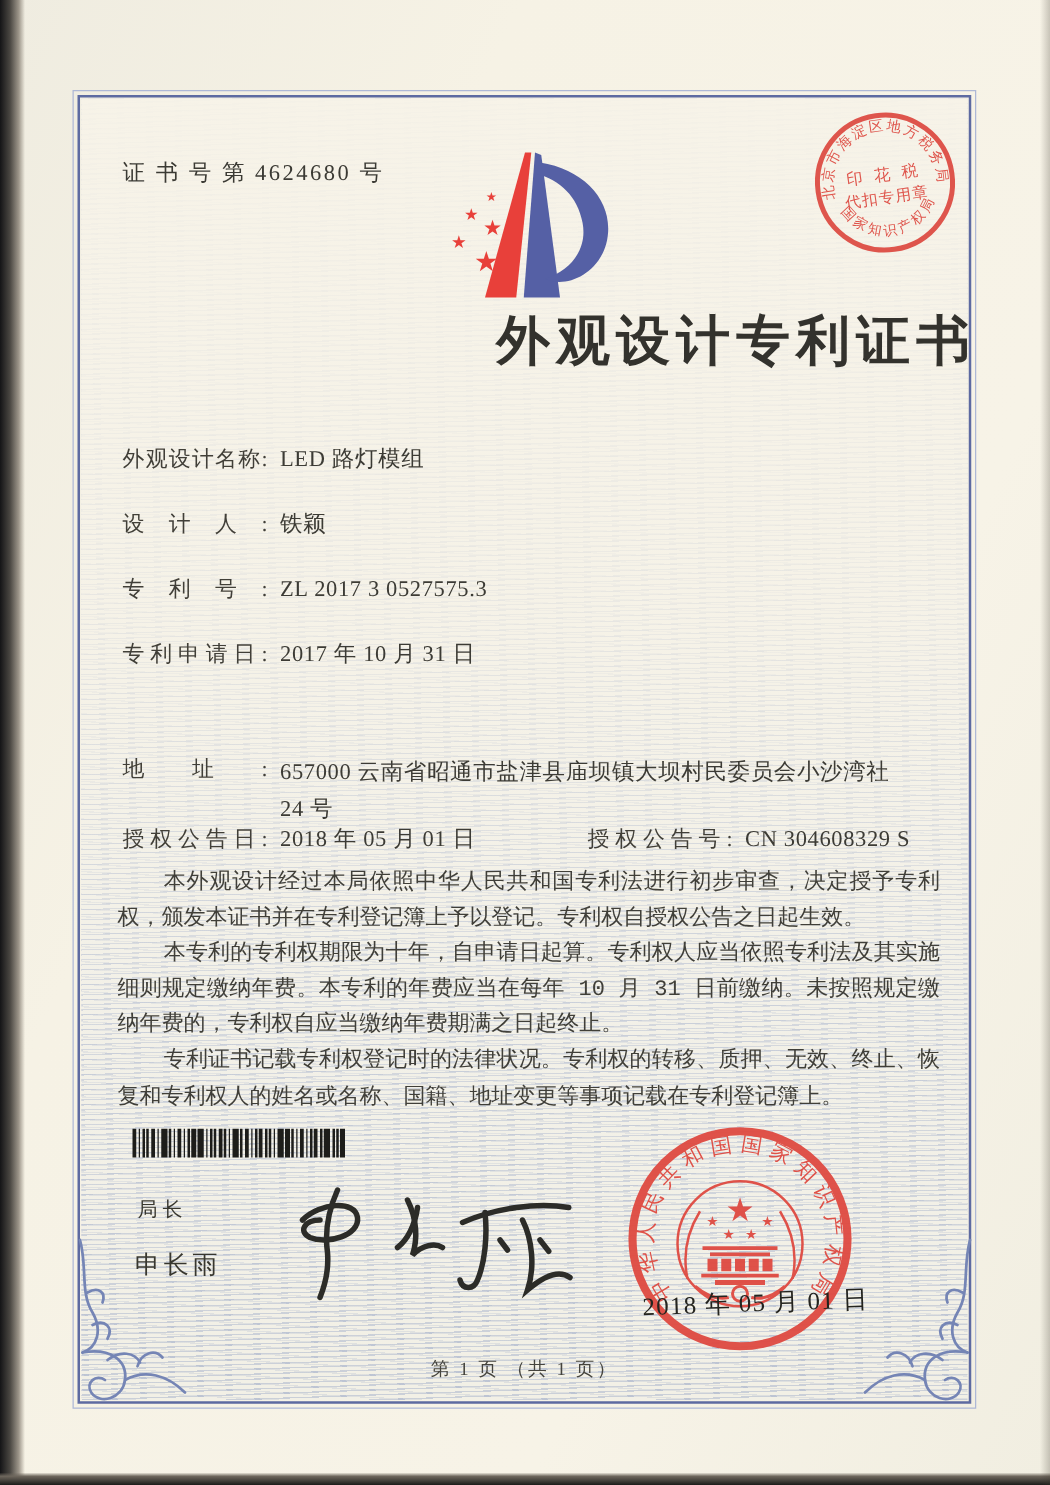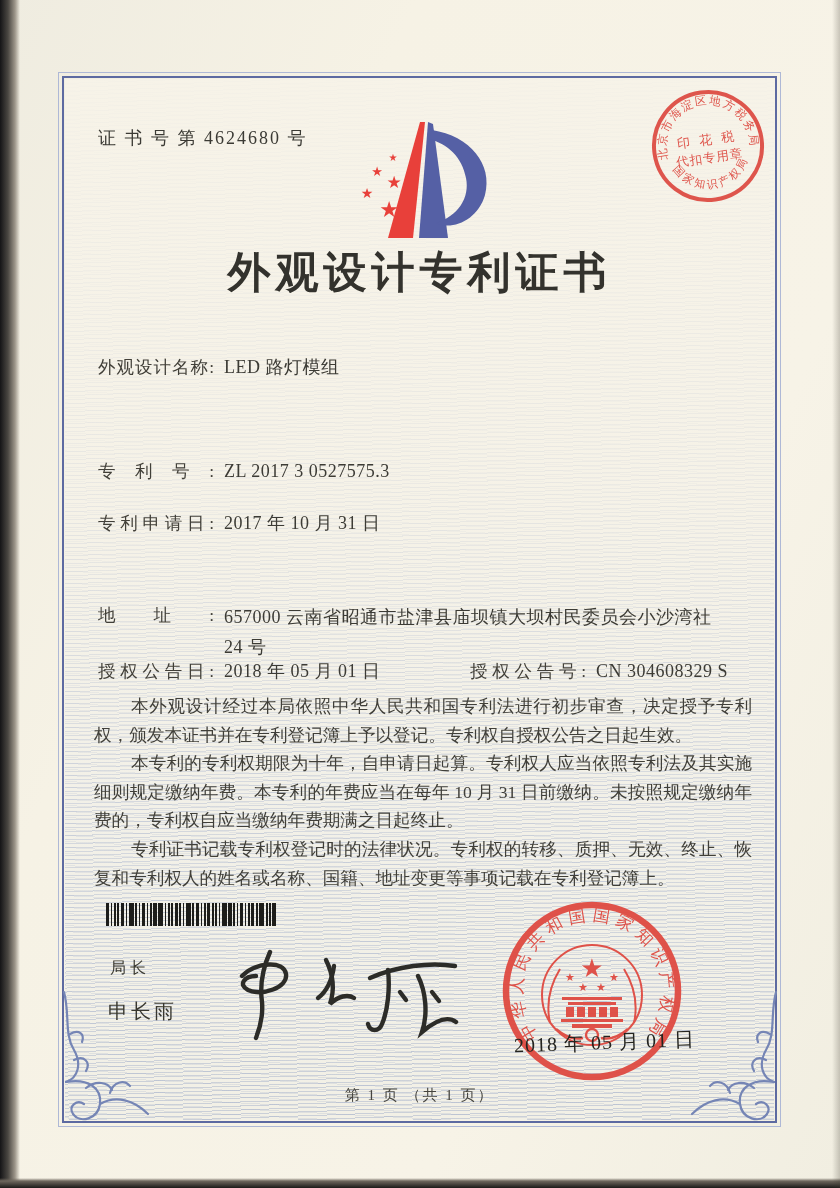--- a/index.html
+++ b/index.html
@@ -14,31 +14,31 @@
          background:linear-gradient(270deg,rgba(60,55,45,.25),rgba(0,0,0,0));}
   .frame{position:absolute;left:62px;top:76px;width:715px;height:1047px;box-sizing:border-box;
          border:2px solid #5d6aa1;outline:1px solid #aeb8d6;outline-offset:3px;}
   .guilloche{position:absolute;left:65px;top:79px;width:709px;height:1041px;
          background:
           linear-gradient(180deg,rgba(247,243,232,.95) 0%,rgba(247,243,232,.72) 40%,rgba(243,242,238,.25) 70%,rgba(240,240,238,0) 100%),
           repeating-linear-gradient(178deg,rgba(118,138,186,.32) 0px,rgba(118,138,186,.32) 1px,rgba(245,243,236,0) 1px,rgba(245,243,236,0) 4px),
           repeating-linear-gradient(183deg,rgba(118,138,186,.16) 0px,rgba(118,138,186,.16) 1px,rgba(245,243,236,0) 1px,rgba(245,243,236,0) 6px),
           #f2f0e6;}
   .cert-no{position:absolute;left:98px;top:126px;font-size:18px;letter-spacing:2px;color:#3b3a34;}
-  .title{position:absolute;left:58px;top:244px;width:723px;text-align:center;
+  .title{position:absolute;left:58px;top:244px;width:723px;text-align:right;
          font-size:43px;font-weight:700;letter-spacing:5px;color:#33322d;}
   .row{position:absolute;left:98px;width:660px;font-size:18px;line-height:26px;white-space:nowrap;}
   .flabel{display:inline-block;width:116px;font-size:17.5px;text-align:justify;text-align-last:justify;
           vertical-align:top;color:#413f38;}
   .fvalue{margin-left:10px;letter-spacing:.5px;color:#3c3b35;}
   .fvalue.wrap{display:inline-block;white-space:normal;width:500px;line-height:30px;vertical-align:top;}
   .row .pair2{position:absolute;left:372px;top:0;}
   .paragraphs{position:absolute;left:94px;top:692px;width:658px;font-size:17.6px;line-height:28.6px;
           text-align:justify;color:#403f39;}
-  .paragraphs p{margin:0;text-indent:2.1em;}
+  .paragraphs p{margin:0;text-indent:2.1em;font-family:Liberation Mono, monospace;}
   .barcode{position:absolute;left:106px;top:903px;height:23px;display:flex;align-items:stretch;}
   .bc-bar{height:100%;background:#1d1d1a;margin-right:1.7px;flex:none;}
   .sig-title{position:absolute;left:110px;top:958px;font-size:16px;letter-spacing:4px;color:#38372f;}
   .sig-name{position:absolute;left:108px;top:998px;font-size:20px;letter-spacing:3px;color:#38372f;}
   .sig-svg{position:absolute;left:222px;top:936px;}
   .seal{position:absolute;}
   .seal-date{position:absolute;left:514px;top:1029px;font-size:20px;letter-spacing:1px;color:#24241f;
           transform:rotate(-2deg);z-index:6;}
   .footer{position:absolute;left:58px;top:1086px;width:723px;text-align:center;font-size:15px;
           letter-spacing:2px;color:#45443e;}
@@ -105,20 +105,23 @@
       </text>
       <text x="0" y="-2" text-anchor="middle" font-size="13" letter-spacing="3">印 花 税</text>
       <text x="0" y="16" text-anchor="middle" font-size="12.5" letter-spacing="1">代扣专用章</text>
     </g>
   </svg>
 
   <div class="title">外观设计专利证书</div>
 
   <div class="row" style="top:354px;">
     <span class="flabel">外观设计名称:</span><span class="fvalue">LED 路灯模组</span>
+  </div>
+  <div class="row" style="top:406px;">
+    <span class="flabel">设计人:</span><span class="fvalue">铁颖</span>
   </div>
   <div class="row" style="top:458px;">
     <span class="flabel">专利号:</span><span class="fvalue">ZL 2017 3 0527575.3</span>
   </div>
   <div class="row" style="top:510px;">
     <span class="flabel">专利申请日:</span><span class="fvalue">2017 年 10 月 31 日</span>
   </div>
   <div class="row" style="top:602px;">
     <span class="flabel">地址:</span><span class="fvalue wrap">657000  云南省昭通市盐津县庙坝镇大坝村民委员会小沙湾社 24 号</span>
   </div>

